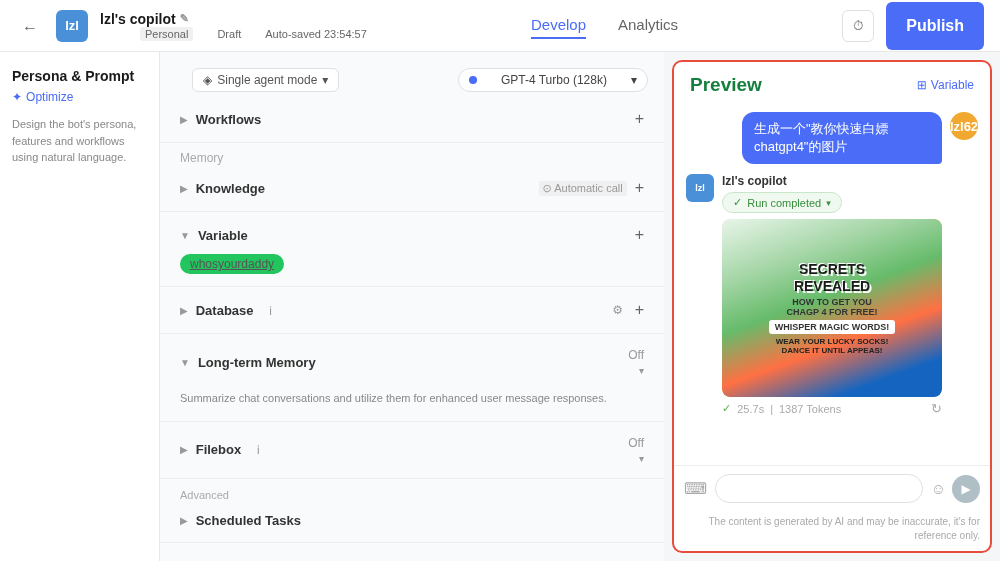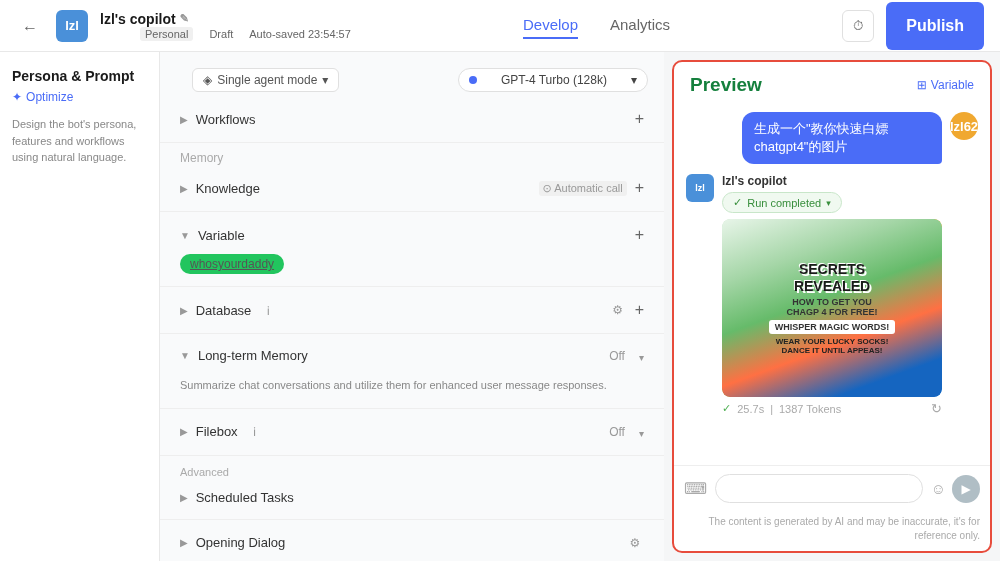--- a/index.html
+++ b/index.html
@@ -20,21 +20,21 @@
       display: flex; align-items: center; justify-content: center;
       cursor: pointer; color: #666; font-size: 16px;
     }
     .bot-avatar {
       width: 32px; height: 32px; border-radius: 6px; background: #4a90d9;
       display: flex; align-items: center; justify-content: center; color: #fff; font-size: 13px; font-weight: bold;
     }
     .nav-title-area { display: flex; flex-direction: column; }
     .nav-bot-name { font-size: 14px; font-weight: 600; color: #1a1a1a; display: flex; align-items: center; gap: 4px; }
     .nav-bot-name .edit-icon { color: #999; font-size: 11px; cursor: pointer; }
-    .nav-meta { display: flex; align-items: center; gap: 16px; font-size: 11px; color: #666; padding-left: 40px; }
+    .nav-meta { display: flex; align-items: center; gap: 24px; font-size: 11px; color: #666; padding-left: 40px; }
     .nav-meta .badge { background: #f0f0f0; border-radius: 3px; padding: 1px 5px; }
     .nav-center { flex: 1; display: flex; justify-content: center; gap: 32px; }
     .nav-tab { font-size: 15px; font-weight: 500; cursor: pointer; color: #666; padding: 4px 0; }
     .nav-tab.active { color: #4a6cf7; border-bottom: 2px solid #4a6cf7; }
     .nav-actions { display: flex; align-items: center; gap: 12px; }
     .nav-history-btn {
       width: 32px; height: 32px; border-radius: 6px; border: 1px solid #e0e0e0;
       display: flex; align-items: center; justify-content: center; cursor: pointer; background: #fff; color: #666;
     }
     .publish-btn {
@@ -70,33 +70,33 @@
       padding: 8px 0;
     }
     .panel-header {
       display: flex;
       align-items: center;
       justify-content: space-between;
       padding: 10px 20px;
     }
     .panel-header-left { display: flex; align-items: center; gap: 8px; }
     .collapse-icon { color: #999; font-size: 10px; cursor: pointer; }
-    .panel-label { font-size: 13px; font-weight: 400; color: #333; }
+    .panel-label { font-size: 13px; font-weight: 700; color: #333; }
     .panel-badge { font-size: 11px; color: #999; background: #f0f0f0; border-radius: 3px; padding: 1px 4px; }
     .panel-actions { display: flex; align-items: center; gap: 8px; }
     .panel-action-icon { color: #999; font-size: 12px; cursor: pointer; width: 18px; height: 18px; display: flex; align-items: center; justify-content: center; }
     .add-icon { color: #666; font-size: 16px; cursor: pointer; }
     .section-label { font-size: 12px; color: #aaa; padding: 4px 20px; font-weight: 500; }
     .divider { border: none; border-top: 1px solid #eee; margin: 4px 0; }
     .variable-chip {
       background: #22c55e; border-radius: 12px; padding: 3px 10px;
       font-size: 12px; color: #555; margin: 0 20px 8px; display: inline-block; text-decoration: underline;
     }
     .toggle-off {
-      font-size: 12px; color: #999; display: flex; align-items: flex-end; gap: 14px;
+      font-size: 12px; color: #999; display: flex; align-items: flex-end; gap: 3px; flex-direction: column;
     }
     .toggle-chevron { font-size: 10px; }
     .panel-desc { font-size: 11px; color: #888; padding: 4px 20px 10px; line-height: 1.5; }
     .advanced-label { font-size: 11px; color: #aaa; padding: 6px 20px 2px; font-weight: 500; }
     .mode-bar-content {
       background: #fff;
       border: 1px solid #e0e0e0;
       border-radius: 6px;
       padding: 4px 10px;
       font-size: 12px;

